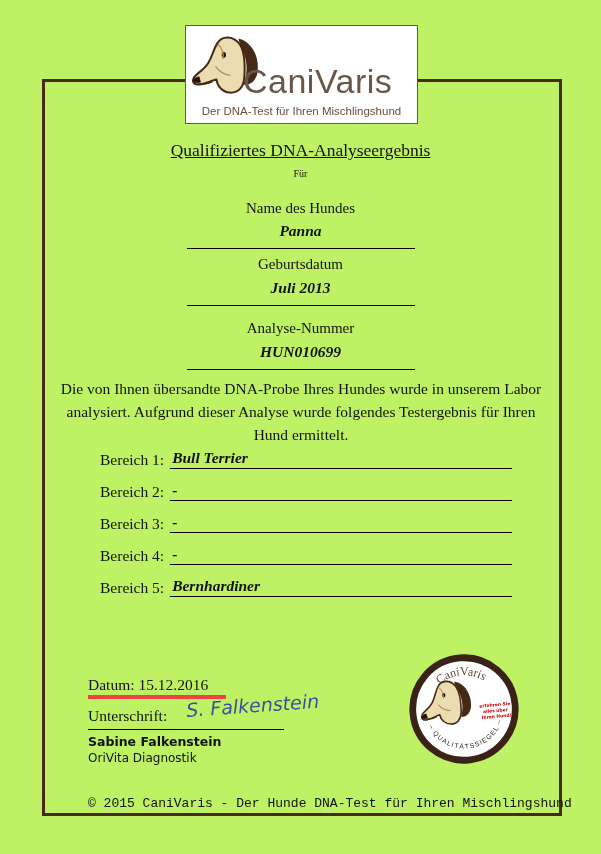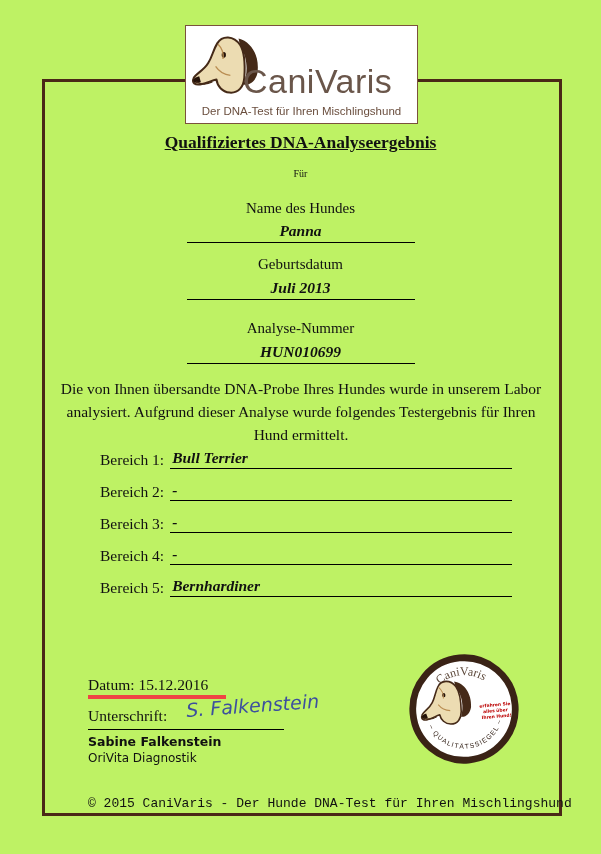--- a/index.html
+++ b/index.html
@@ -21,27 +21,27 @@
     position:absolute; left:57px; top:36px; font-family:"Liberation Sans", sans-serif;
     font-size:34px; font-weight:400; color:#6a564a; letter-spacing:0.5px; white-space:nowrap;
   }
   .tagline {
     position:absolute; left:0; right:0; bottom:6px; text-align:center;
     font-family:"Liberation Sans", sans-serif; font-size:11.5px; color:#6a4e3e; white-space:nowrap;
   }
   
   .abs { position:absolute; }
   .ctr { left:0; right:0; text-align:center; }
-  .title { top:132px; font-size:17.5px; font-weight:bold; text-decoration:underline; }
+  .title { top:140px; font-size:17.5px; font-weight:normal; text-decoration:underline; }
   .fur   { top:168px; font-size:10px; }
   .f-label { font-size:15px; }
   .f-value {
     left:50%; transform:translateX(-50%); width:228px; text-align:center;
     font-size:15.5px; font-weight:bold; font-style:italic;
-    border-bottom:1.5px solid #000; padding-bottom:2px;
+    border-bottom:1.5px solid #000; padding-bottom:8px;
   }
   .lbl1 { top:200px; } .val1 { top:222px; }
   .lbl2 { top:256px; } .val2 { top:279px; }
   .lbl3 { top:320px; } .val3 { top:343px; }
   .intro { top:377px; left:48px; width:506px; text-align:center; font-size:15.5px; line-height:23px; }
   
   .results { top:446px; left:88px; width:424px; }
   .res-row { display:flex; align-items:flex-end; height:23px; margin-bottom:9px; }
   .res-label { font-size:15.5px; white-space:nowrap;margin-left:12px; }
   .res-value {

